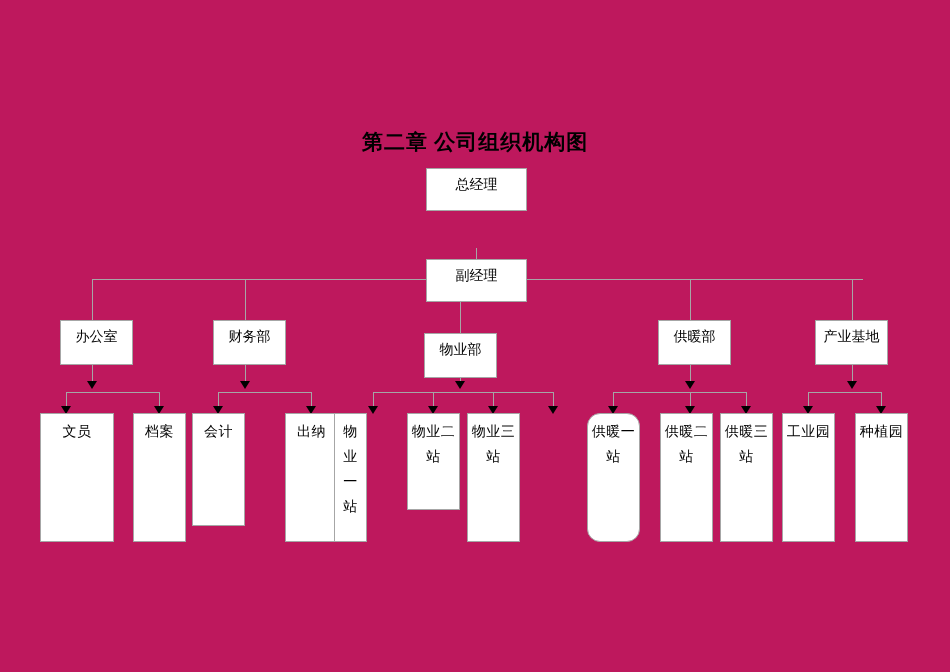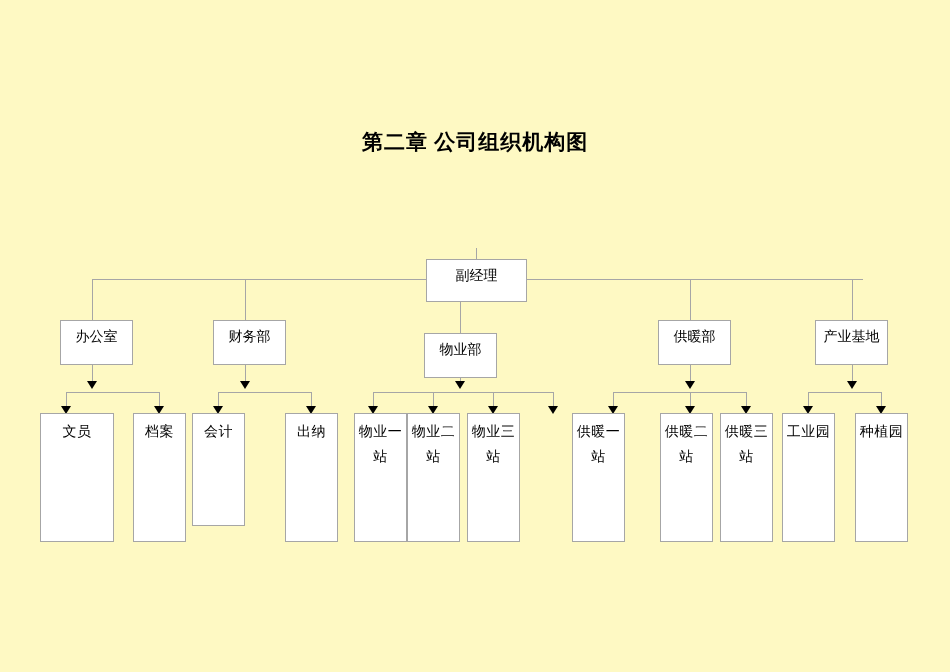--- a/index.html
+++ b/index.html
@@ -72,24 +72,27 @@
     width: 0;
     height: 0;
     border-left: 5px solid transparent;
     border-right: 5px solid transparent;
     border-top: 8px solid #000000;
   }
 </style>
 </head>
 <body>
 
-<div id="canvas" style="background: #fef9c3;">
+<div id="canvas" style="background: #be185d;">
 
   <div id="chart-title">第二章  公司组织机构图</div>
 
+  <div class="node wide" style="left: 426px; top: 168px; width: 101px; height: 43px; border-color: rgb(166, 166, 166); background: rgb(255, 255, 255); color: rgb(0, 0, 0);">
+    <span>总经理</span>
+  </div>
 
   <div class="vline" style="left: 476px; top: 248px; height: 26px; background: rgb(166, 166, 166);"></div>
   <div class="arrow" style="left: 471px; top: 270px; border-top-color: rgb(0, 0, 0);"></div>
 
   <div class="node wide" style="left: 426px; top: 259px; width: 101px; height: 43px; border-color: rgb(166, 166, 166); background: rgb(255, 255, 255); color: rgb(0, 0, 0);">
     <span>副经理</span>
   </div>
 
   <div class="hline" style="left: 92px; top: 279px; width: 335px; background: rgb(166, 166, 166);"></div>
 
@@ -177,30 +180,30 @@
   </div>
   <div class="node leaf" style="left: 133px; top: 413px; width: 53px; height: 129px; border-color: rgb(166, 166, 166); background: rgb(255, 255, 255); color: rgb(0, 0, 0);">
     <span class="txt">档案</span>
   </div>
   <div class="node leaf" style="left: 192px; top: 413px; width: 53px; height: 113px; border-color: rgb(166, 166, 166); background: rgb(255, 255, 255); color: rgb(0, 0, 0);">
     <span class="txt">会计</span>
   </div>
   <div class="node leaf" style="left: 285px; top: 413px; width: 53px; height: 129px; border-color: rgb(166, 166, 166); background: rgb(255, 255, 255); color: rgb(0, 0, 0);">
     <span class="txt">出纳</span>
   </div>
-  <div class="node leaf" style="left: 354px; top: 413px; width: 53px; height: 129px; border-color: rgb(166, 166, 166); background: rgb(255, 255, 255); color: rgb(0, 0, 0);">
+  <div class="node leaf" style="left: 334px; top: 413px; width: 33px; height: 129px; border-color: rgb(166, 166, 166); background: rgb(255, 255, 255); color: rgb(0, 0, 0);">
     <span class="txt">物业一站</span>
   </div>
-  <div class="node leaf" style="left: 407px; top: 413px; width: 53px; height: 129px; border-color: rgb(166, 166, 166); background: rgb(255, 255, 255); color: rgb(0, 0, 0);">
+  <div class="node leaf" style="left: 407px; top: 413px; width: 53px; height: 97px; border-color: rgb(166, 166, 166); background: rgb(255, 255, 255); color: rgb(0, 0, 0);">
     <span class="txt">物业二站</span>
   </div>
   <div class="node leaf" style="left: 467px; top: 413px; width: 53px; height: 129px; border-color: rgb(166, 166, 166); background: rgb(255, 255, 255); color: rgb(0, 0, 0);">
     <span class="txt">物业三站</span>
   </div>
-  <div class="node leaf" style="left: 572px; top: 413px; width: 53px; height: 129px; border-color: rgb(166, 166, 166); background: rgb(255, 255, 255); color: rgb(0, 0, 0);">
+  <div class="node leaf" style="left: 587px; top: 413px; width: 53px; height: 129px; border-color: rgb(166, 166, 166); background: rgb(255, 255, 255); color: rgb(0, 0, 0); border-radius: 13px;">
     <span class="txt">供暖一站</span>
   </div>
   <div class="node leaf" style="left: 660px; top: 413px; width: 53px; height: 129px; border-color: rgb(166, 166, 166); background: rgb(255, 255, 255); color: rgb(0, 0, 0);">
     <span class="txt">供暖二站</span>
   </div>
   <div class="node leaf" style="left: 720px; top: 413px; width: 53px; height: 129px; border-color: rgb(166, 166, 166); background: rgb(255, 255, 255); color: rgb(0, 0, 0);">
     <span class="txt">供暖三站</span>
   </div>
   <div class="node leaf" style="left: 782px; top: 413px; width: 53px; height: 129px; border-color: rgb(166, 166, 166); background: rgb(255, 255, 255); color: rgb(0, 0, 0);">
     <span class="txt">工业园</span>

